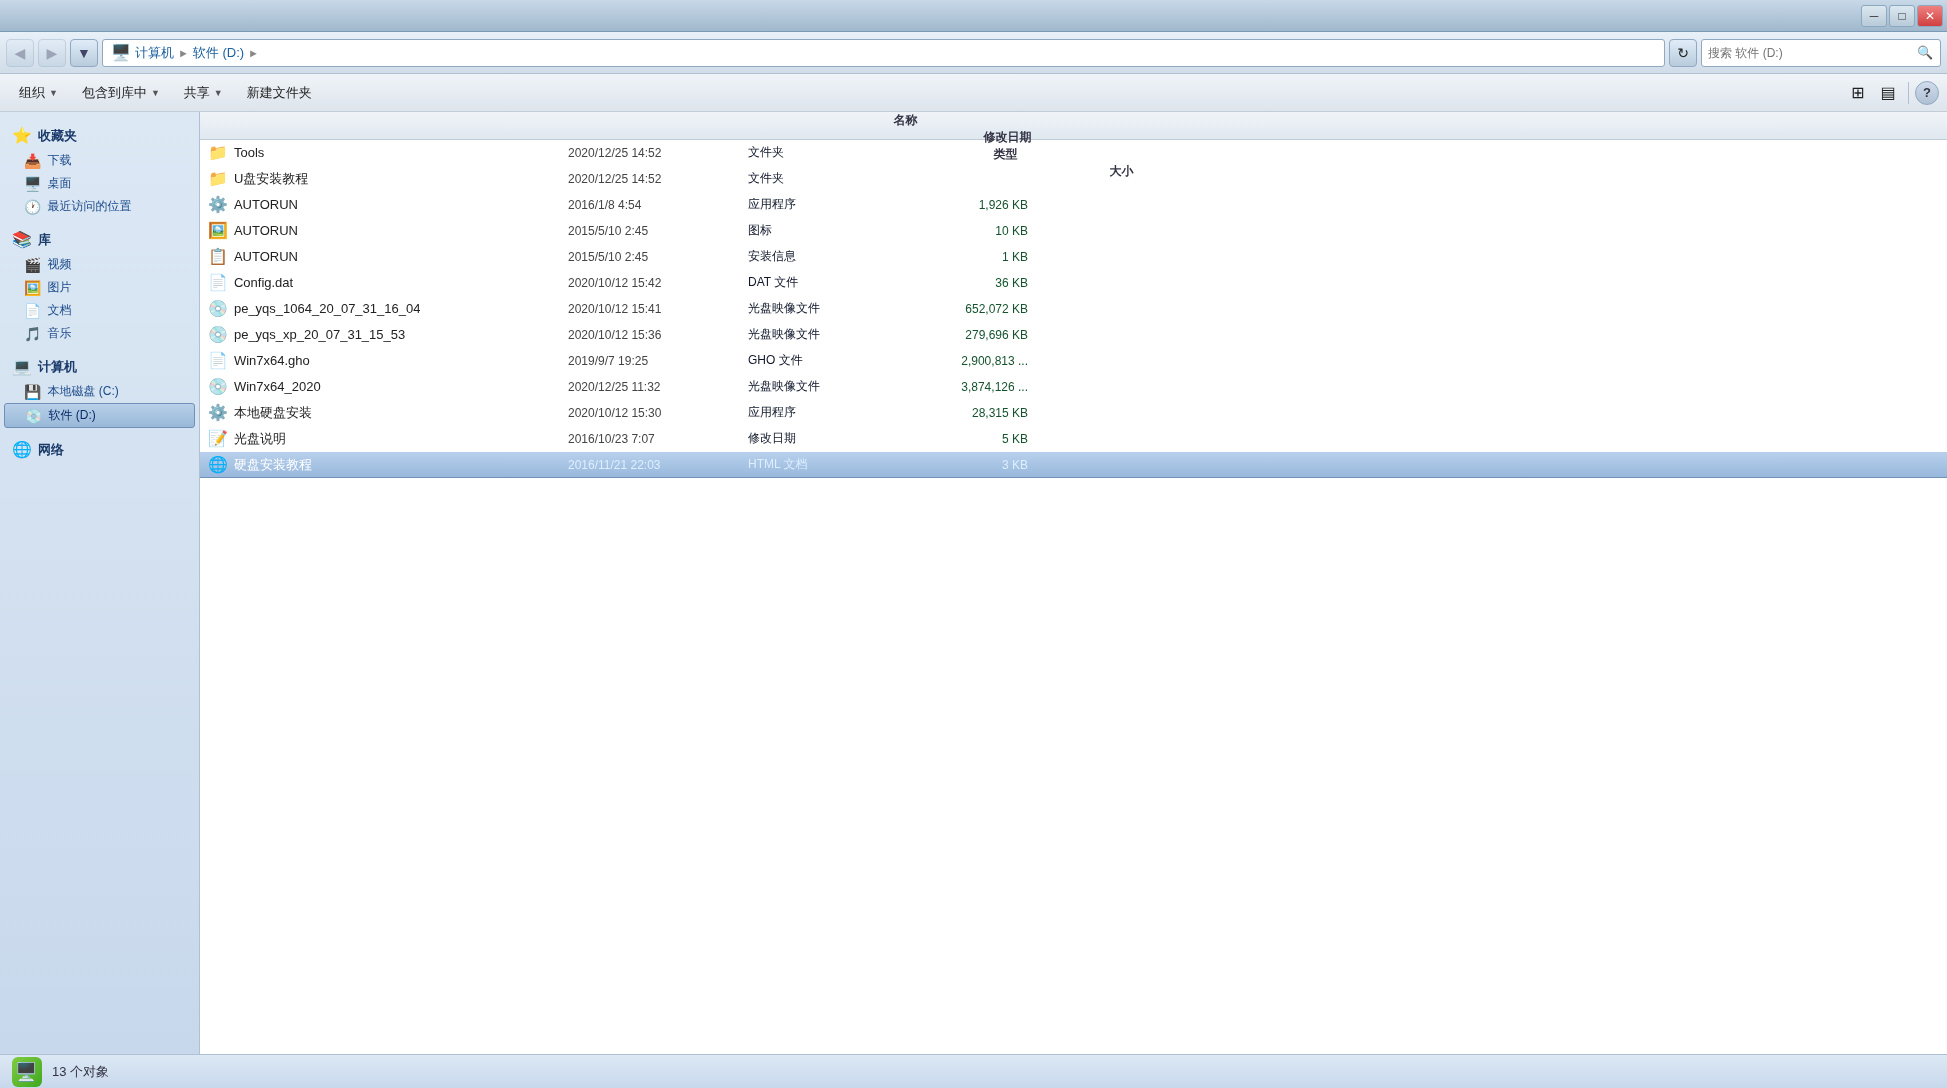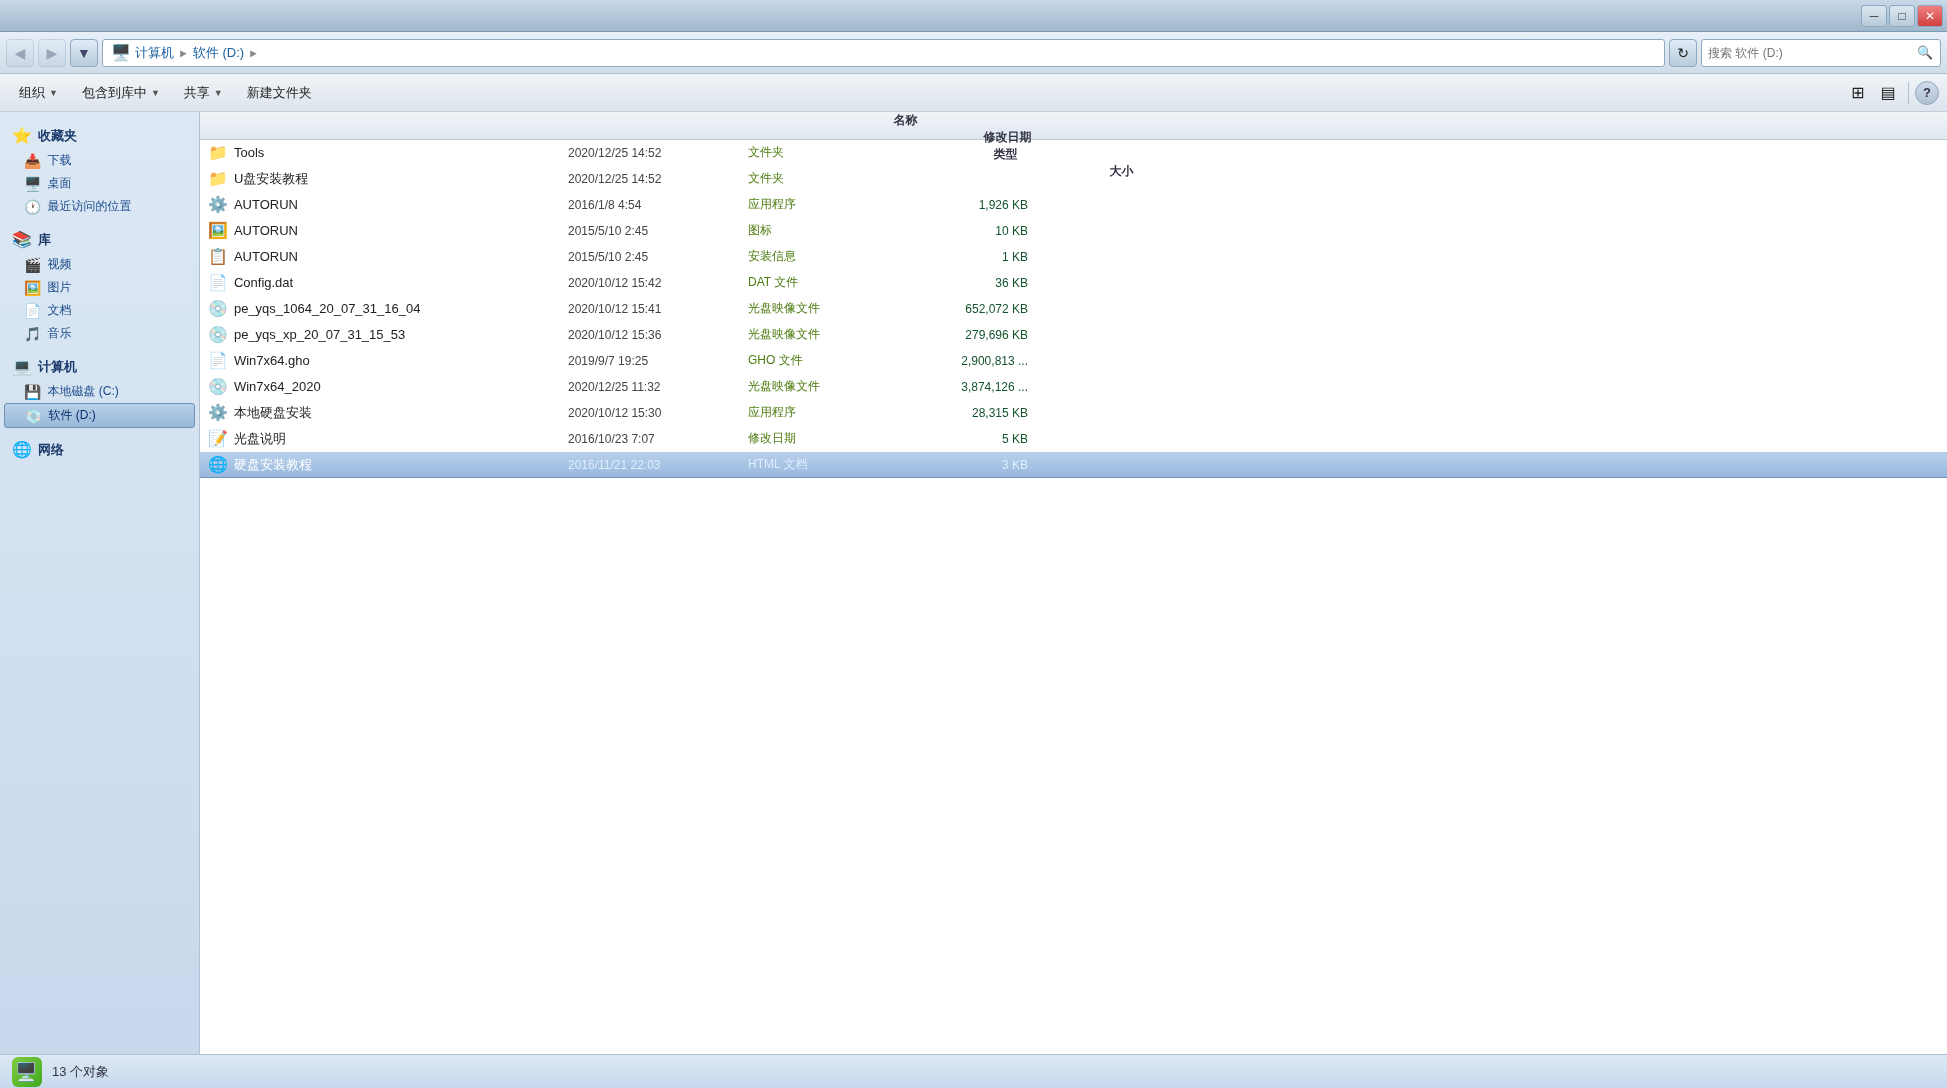--- a/index.html
+++ b/index.html
@@ -267,21 +267,21 @@
       flex-shrink: 0;
       display: flex;
       align-items: center;
       gap: 6px;
       overflow: hidden;
       white-space: nowrap;
     }
     .file-icon { font-size: 16px; flex-shrink: 0; }
     .file-label { overflow: hidden; text-overflow: ellipsis; }
     .file-date { width: 180px; flex-shrink: 0; font-size: 12px; color: #444; }
-    .file-type { width: 160px; flex-shrink: 0; font-size: 12px; color: #4d7c0f; }
+    .file-type { width: 160px; flex-shrink: 0; font-size: 12px; color: #0f172a; }
     .file-size-val { width: 120px; flex-shrink: 0; font-size: 12px; color: #14532d; text-align: right; }
     .file-row.selected .file-date,
     .file-row.selected .file-type,
     .file-row.selected .file-size-val { color: #ddeeff; }
 
     
     .statusbar {
       height: 34px;
       background: linear-gradient(to bottom, #dce8f4, #c8d8ec);
       border-top: 1px solid #b0c0d4;

